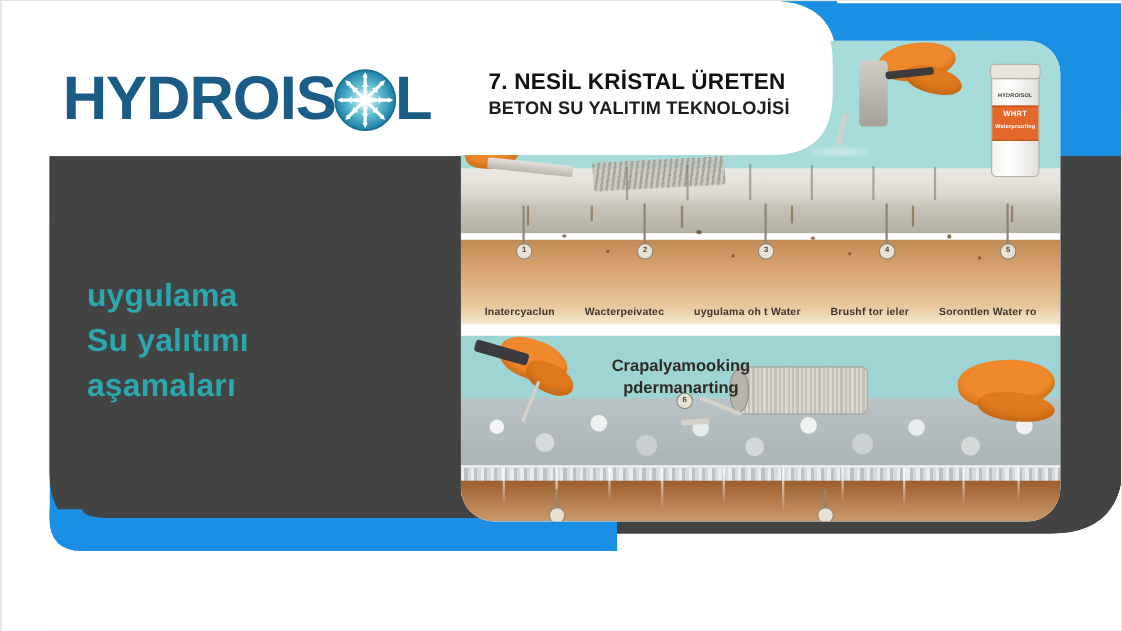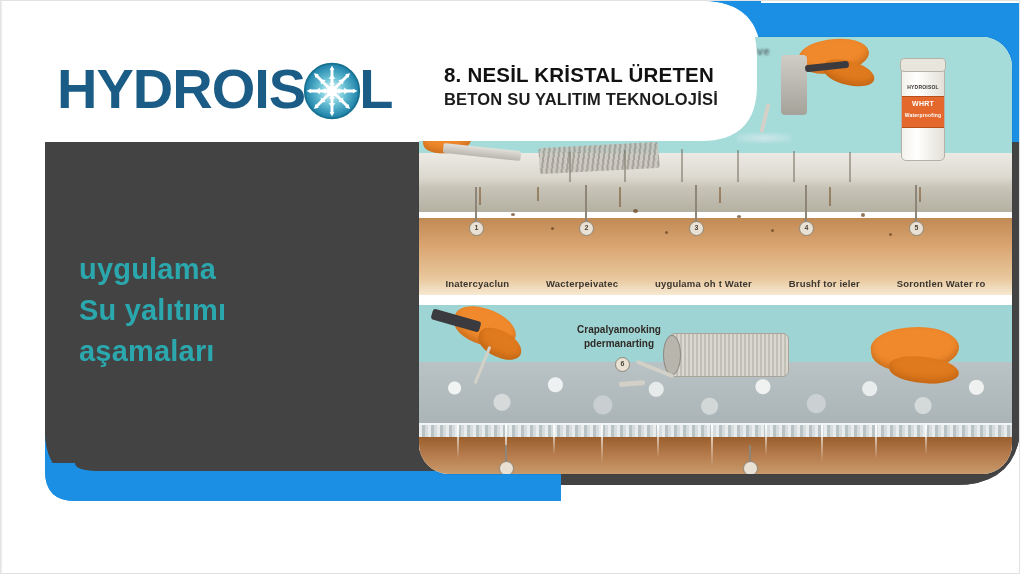--- a/index.html
+++ b/index.html
@@ -90,21 +90,20 @@
   }
 
   
   .illus-card{
     position:absolute;
     left:418px;top:36px;width:545px;height:437px;
     background:#ffffff;
     border-radius:30px 30px 30px 30px;
     overflow:hidden;
     box-shadow:0 0 0 1px rgba(0,0,0,0.04);
-    padding-left:48px;
   }
   .illus-top{
     position:absolute;left:0;top:0;width:100%;height:258px;
     overflow:hidden;
   }
   .illus-bottom{
     position:absolute;left:0;top:268px;width:100%;height:169px;
     overflow:hidden;
   }
 
@@ -212,21 +211,21 @@
   .drip{
     position:absolute;top:0;width:2px;
     background:linear-gradient(#ffffff,rgba(255,255,255,0));
   }
   .bottom-soil{
     position:absolute;left:0;bottom:0;width:100%;height:22%;
     background:linear-gradient(#9a5f2c,#b4794a 45%,#c99a6a);
   }
   .inner-label{
     position:absolute;
-    font-size:10px;font-weight:700;color:#2f2a26;
+    font-size:15px;font-weight:700;color:#2f2a26;
     line-height:1.35;text-align:center;
     filter:blur(.3px);
   }
 
   .edge-fade{
     position:absolute;left:0;top:0;width:2px;height:100%;
     background:linear-gradient(90deg,rgba(0,0,0,.07),rgba(0,0,0,0));
   }
 </style>
 </head>
@@ -467,21 +466,21 @@
               <polygon points="50,6 54,14 46,14"></polygon>
               <polygon points="50,22 56,29 44,29"></polygon>
             </g>
             <circle cx="50" cy="50" r="9"></circle>
           </g>
         </svg>
       </span><span class="post">L</span></span>
   </div>
 
   <div class="header-title">
-    <div class="l1">8. NESİL KRİSTAL ÜRETEN</div>
+    <div class="l1">7. NESİL KRİSTAL ÜRETEN</div>
     <div class="l2">BETON SU YALITIM  TEKNOLOJİSİ</div>
   </div>
 
   <div class="side-heading">
     <div>uygulama</div>
     <div>Su yalıtımı</div>
     <div>aşamaları</div>
   </div>
 
   <div class="edge-fade"></div>

